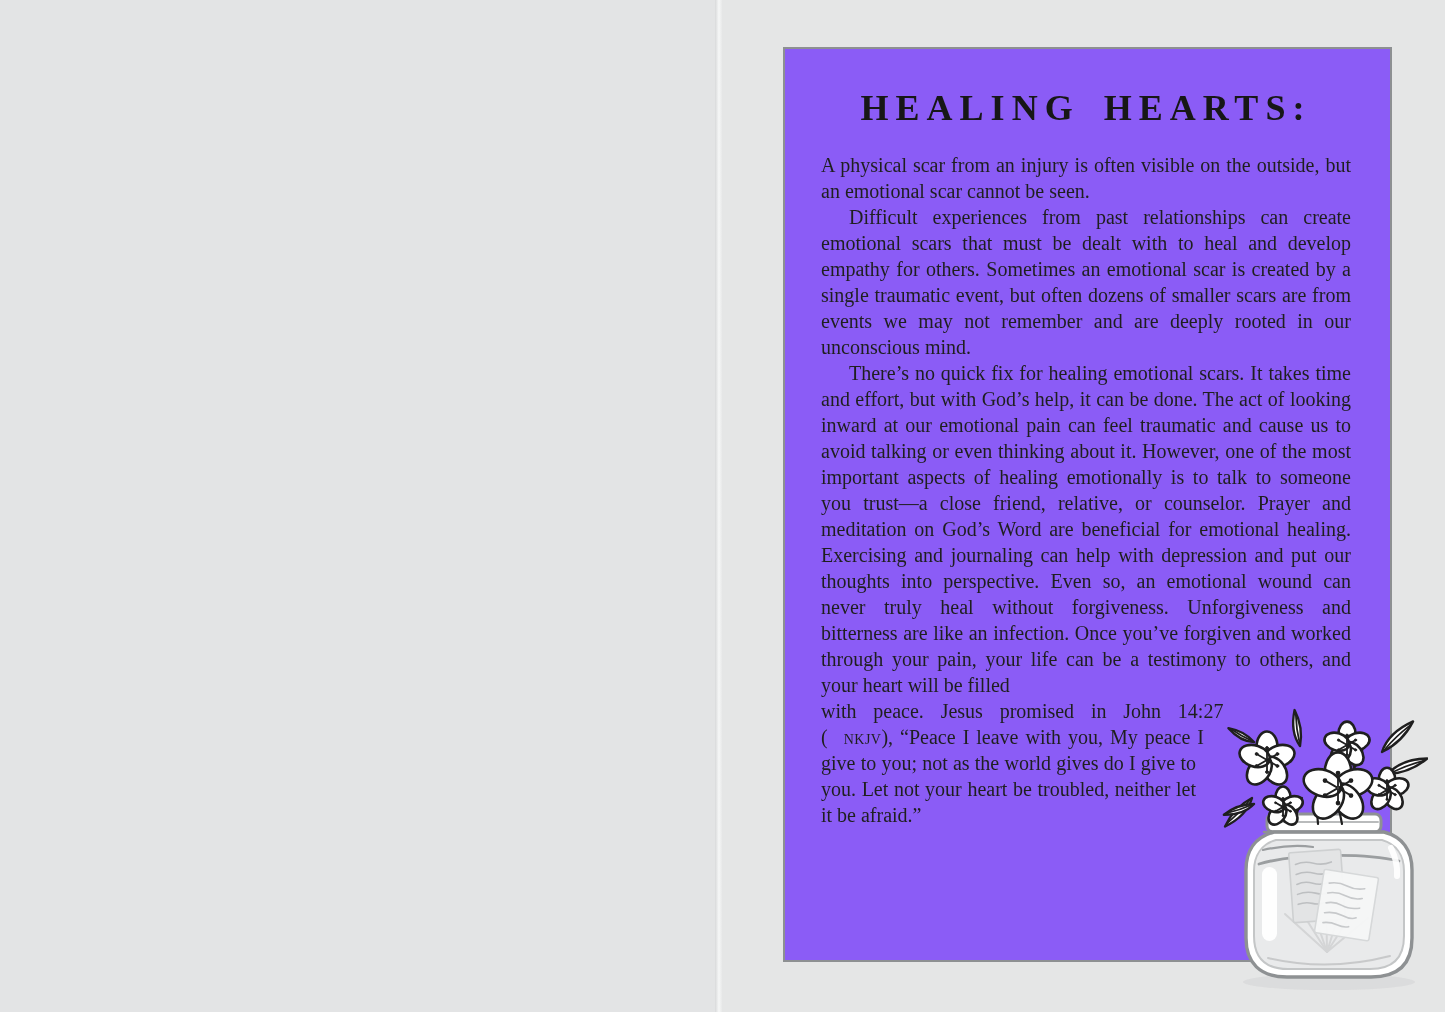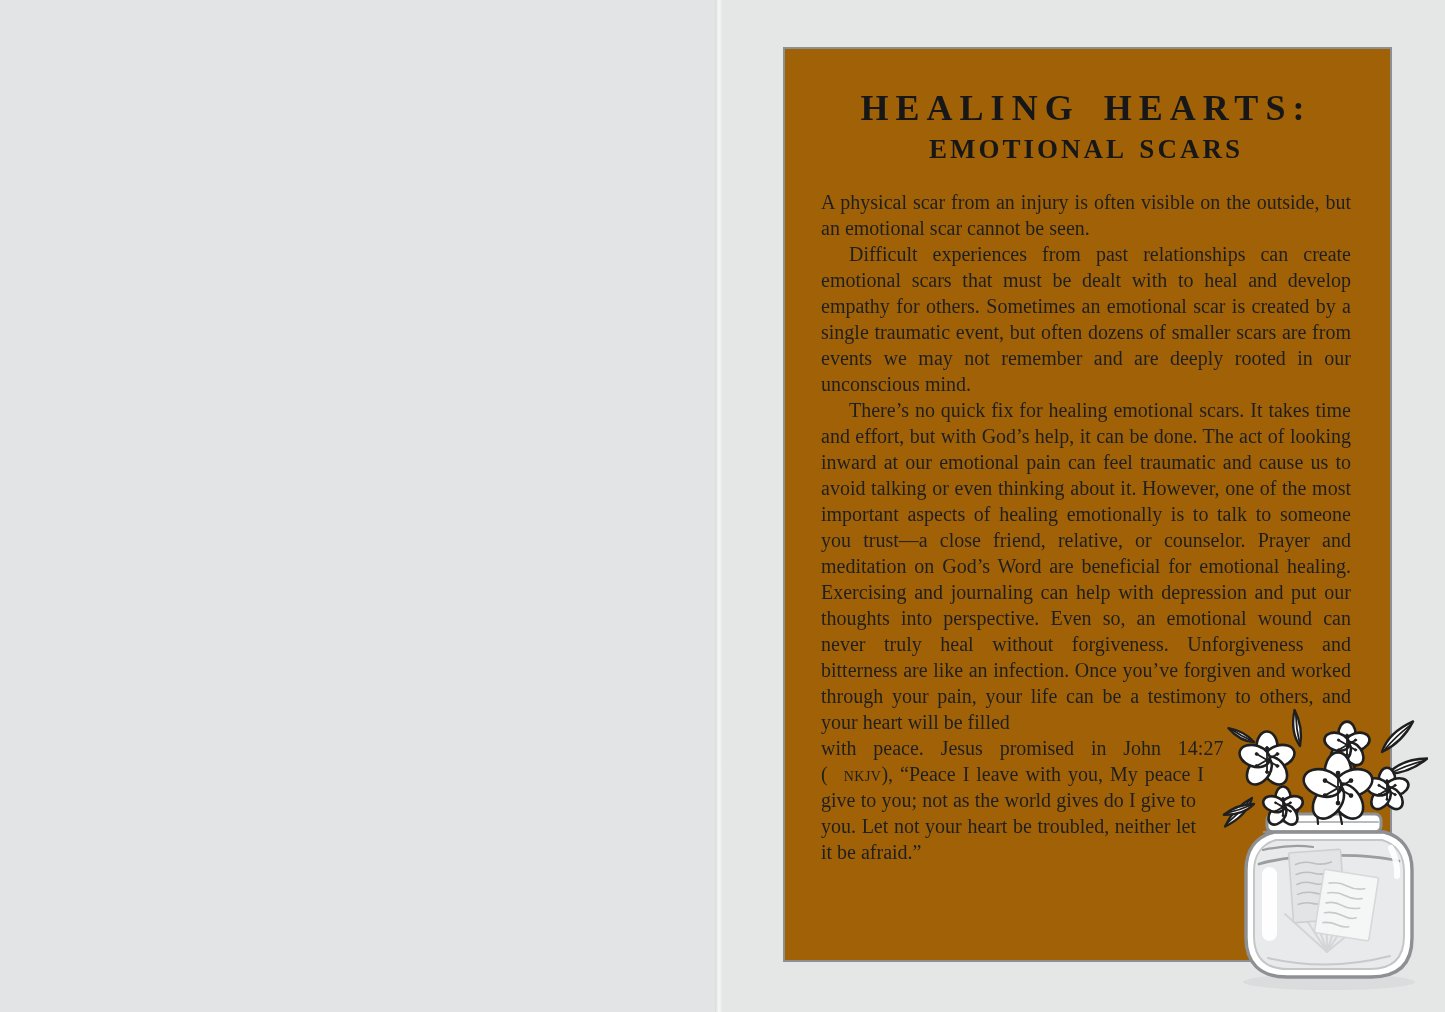--- a/index.html
+++ b/index.html
@@ -14,21 +14,21 @@
     position:absolute;left:0;top:0;width:718px;height:1012px;
     background:#e3e4e5;
   }
   .fold-line{
     position:absolute;left:715px;top:0;width:7px;height:1012px;
     background:linear-gradient(90deg,#d8d9da 0%,#f6f7f7 55%,#e8e9e9 100%);
   }
   .book-page{
     position:absolute;left:783px;top:47px;width:609px;height:915px;
     box-sizing:border-box;
-    background:#a16207;
+    background:#8b5cf6;
     border:2px solid #8d9092;
     padding:0 39px 0 36px;
     z-index:1;
   }
   .page-title{
     font-weight:700;font-size:36px;line-height:1;
     letter-spacing:7px;word-spacing:8px;
     text-align:center;color:#171717;
     margin:41px 0 0 0;
   }
@@ -59,21 +59,20 @@
 </style>
 </head>
 <body>
 
 <div>
   <div class="left-page"></div>
   <div class="fold-line"></div>
 
   <div class="book-page">
     <h1 class="page-title">HEALING HEARTS:</h1>
-    <h2 class="page-subtitle">EMOTIONAL SCARS</h2>
     <div class="body-text">
       <p>A physical scar from an injury is often visible on the outside, but an emotional scar cannot be seen.</p>
       <p class="indent">Difficult experiences from past relationships can create emotional scars that must be dealt with to heal and develop empathy for others. Sometimes an emotional scar is created by a single traumatic event, but often dozens of smaller scars are from events we may not remember and are deeply rooted in our unconscious mind.</p>
       <p class="indent">
         <span>There’s no quick fix for healing emotional scars. It takes time and effort, but with God’s help, it can be done. The act of looking inward at our emotional pain can feel traumatic and cause us to avoid talking or even thinking about it. However, one of the most important aspects of healing emotionally is to talk to someone you trust—a close friend, relative, or counselor. Prayer and meditation on God’s Word are beneficial for emotional healing. Exercising and journaling can help with depression and put our thoughts into perspective. Even so, an emotional wound can never truly heal without forgiveness. Unforgiveness and bitterness are like an infection. Once you’ve forgiven and worked through your pain, your life can be a testimony to others, and your heart will be filled</span>
         <span class="p3-tail"><span class="wrap-spacer"></span><span>with peace. Jesus promised in John 14:27 (</span><span class="smallcaps">nkjv</span><span>), “Peace I leave with you, My peace I give to you; not as the world gives do I give to you. Let not your heart be troubled, neither let it be afraid.”</span></span>
       </p>
     </div>
   </div>
 

